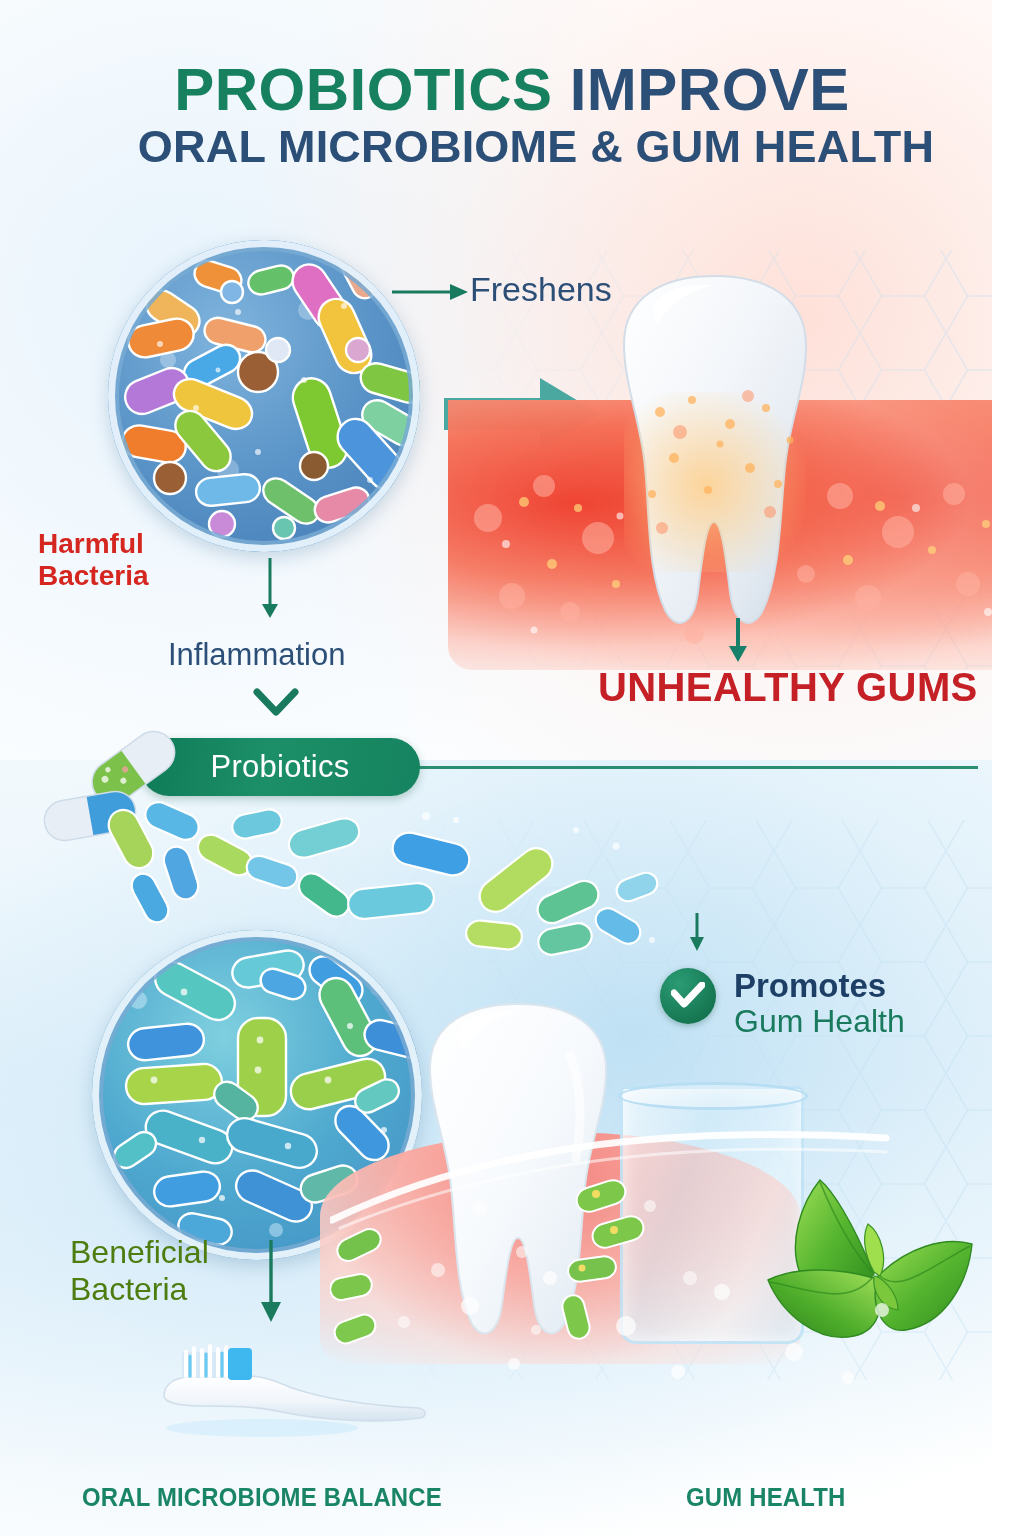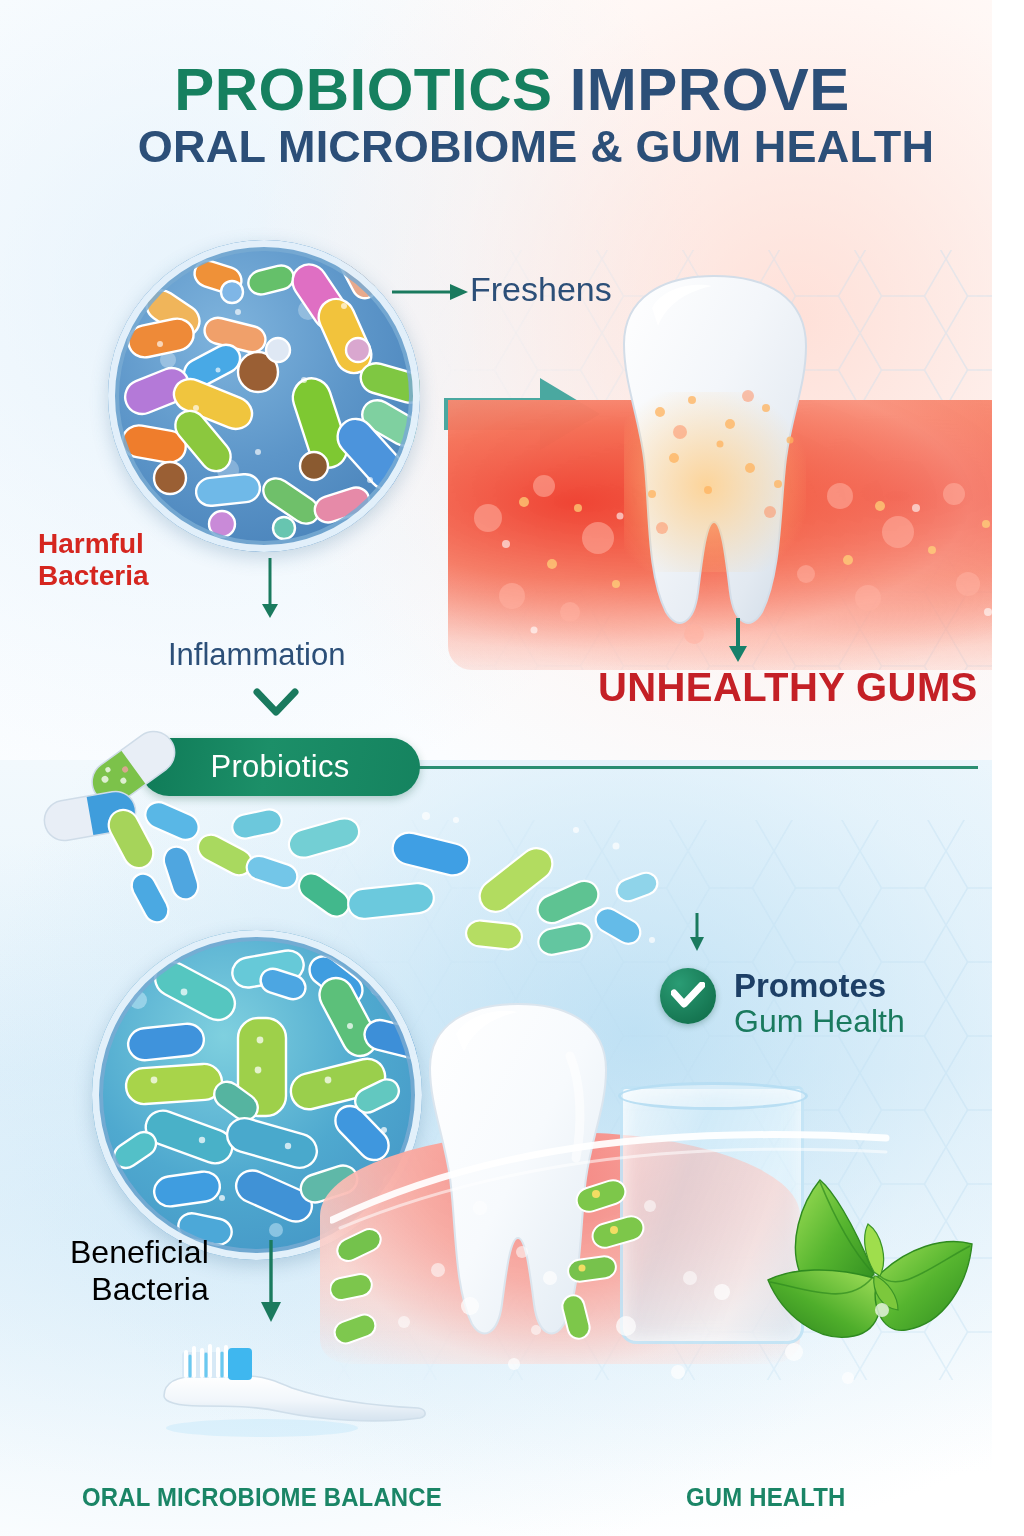--- a/index.html
+++ b/index.html
@@ -33,21 +33,21 @@
 
   
   .abs{position:absolute;}
 
   
   .lbl{position:absolute;font-family:"Liberation Sans", sans-serif;white-space:pre;}
   .lbl-imbalance{left:470px;top:270px;font-size:34px;color:#2c4f78;}
   .lbl-harmful{left:38px;top:528px;font-size:28px;font-weight:bold;color:#d5261f;line-height:1.14;}
   .lbl-inflam{left:168px;top:637px;font-size:31px;color:#2c4f78;text-align:right;}
   .lbl-unhealthy{left:598px;top:665px;font-size:40px;font-weight:bold;color:#c42026;letter-spacing:.4px;}
-  .lbl-beneficial{left:70px;top:1234px;font-size:32px;color:#000000;line-height:1.15;text-align:right;}
+  .lbl-beneficial{left:70px;top:1234px;font-size:32px;color:#4d7c0f;line-height:1.15;}
   .foot{position:absolute;top:1482px;font-size:26px;font-weight:bold;color:#1a8566;letter-spacing:.2px;
         transform:scaleX(.92);transform-origin:left center;}
   .foot-left{left:82px;}
   .foot-right{left:686px;}
 
   
   .badge{position:absolute;left:140px;top:738px;width:280px;height:58px;border-radius:29px;
     background:linear-gradient(100deg,#0f7a57 0%,#1c8f68 45%,#15835f 100%);
     box-shadow:0 3px 9px rgba(20,90,65,.28);display:flex;align-items:center;justify-content:center;}
   .badge span{color:#fff;font-size:31px;letter-spacing:.3px;}

